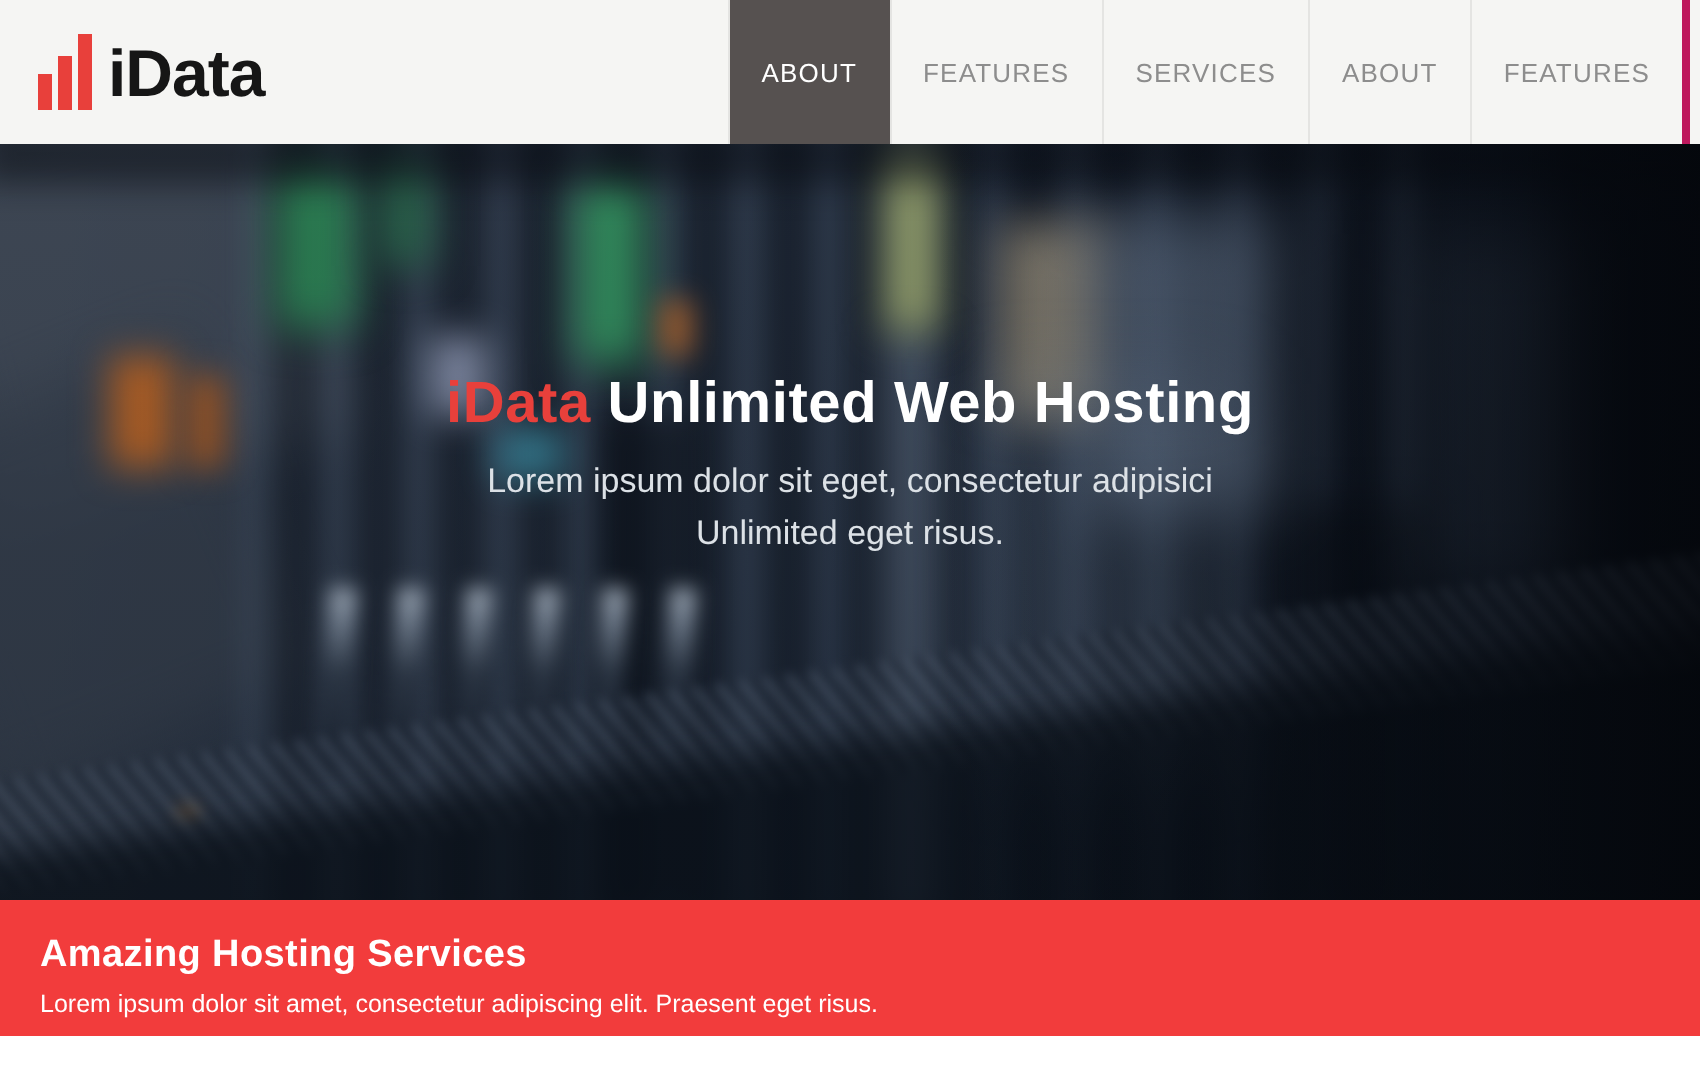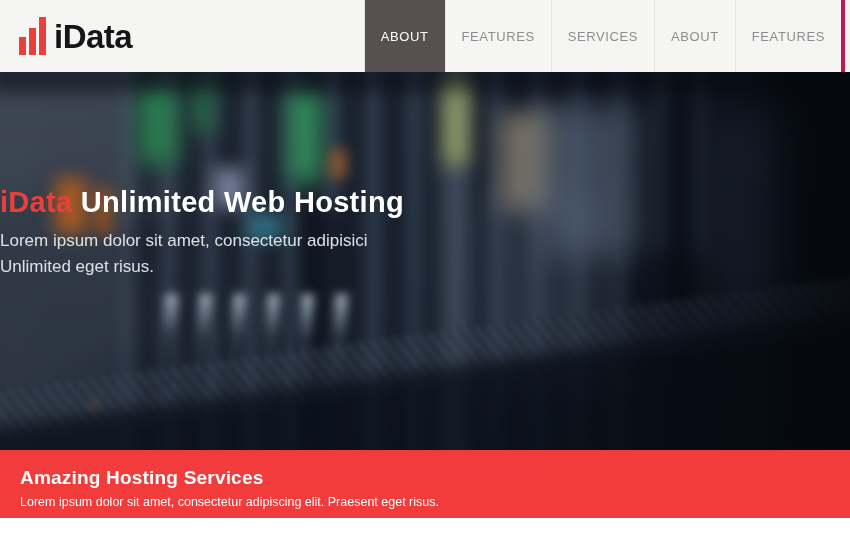--- a/index.html
+++ b/index.html
@@ -87,21 +87,21 @@
     transform: rotate(-7.6deg); transform-origin: 0 0;
     background: repeating-linear-gradient(58deg, rgba(125,140,160,.55) 0 4px, rgba(22,29,40,.6) 4px 10px);
     filter: blur(3px); opacity: .9; }
   .below-band { left: -40px; top: 360px; width: 1000px; height: 220px;
     transform: rotate(-7.6deg); transform-origin: 0 0;
     background: rgba(7,11,17,.78); filter: blur(8px); }
   .blue-tint { inset: 0; background: linear-gradient(180deg, rgba(25,38,60,.18), rgba(15,25,42,.28)); }
   .right-vignette { inset: 0;
     background: linear-gradient(90deg, rgba(0,0,0,0) 55%, rgba(4,7,12,.55) 88%, rgba(3,5,9,.75) 100%); }
 
-  .hero-content { position: relative; z-index: 3; text-align: left; padding-top: 112px; }
+  .hero-content { position: relative; z-index: 3; text-align: center; padding-top: 112px; }
   .hero-title { margin: 0; font-size: 29px; font-weight: bold; color: #ffffff; letter-spacing: 0.3px; line-height: 36px; }
   .hero-title .accent { color: var(--accent, #e8403b); }
   .hero-subtitle { margin: 8px 0 0; font-size: 17px; line-height: 26px; color: #dce1e6; font-weight: normal; }
   .hero-subtitle span { display: block; }
 
   
   .cta-banner {
     height: 68px; background: var(--banner-bg, #f23c3c);
     display: flex; align-items: center; justify-content: space-between;
     padding: 8px 28px 0 20px;
@@ -174,21 +174,21 @@
       <div class="d diag-band"></div>
       <div class="d below-band"></div>
       <div class="d top-dark"></div>
       <div class="d blue-tint"></div>
       <div class="d right-vignette"></div>
     </div>
 
     <div class="hero-content">
       <h1 class="hero-title"><span class="accent">iData</span><span> Unlimited Web Hosting</span></h1>
       <p class="hero-subtitle">
-        <span>Lorem ipsum dolor sit amet, consectetur adipisici</span>
+        <span>Lorem ipsum dolor sit eget, consectetur adipisici</span>
         <span>Unlimited eget risus.</span>
       </p>
     </div>
   </section>
 
   <section class="cta-banner">
     <div class="banner-copy">
       <h2>Amazing Hosting Services</h2>
       <p>Lorem ipsum dolor sit amet, consectetur adipiscing elit. Praesent eget risus.</p>
     </div>

